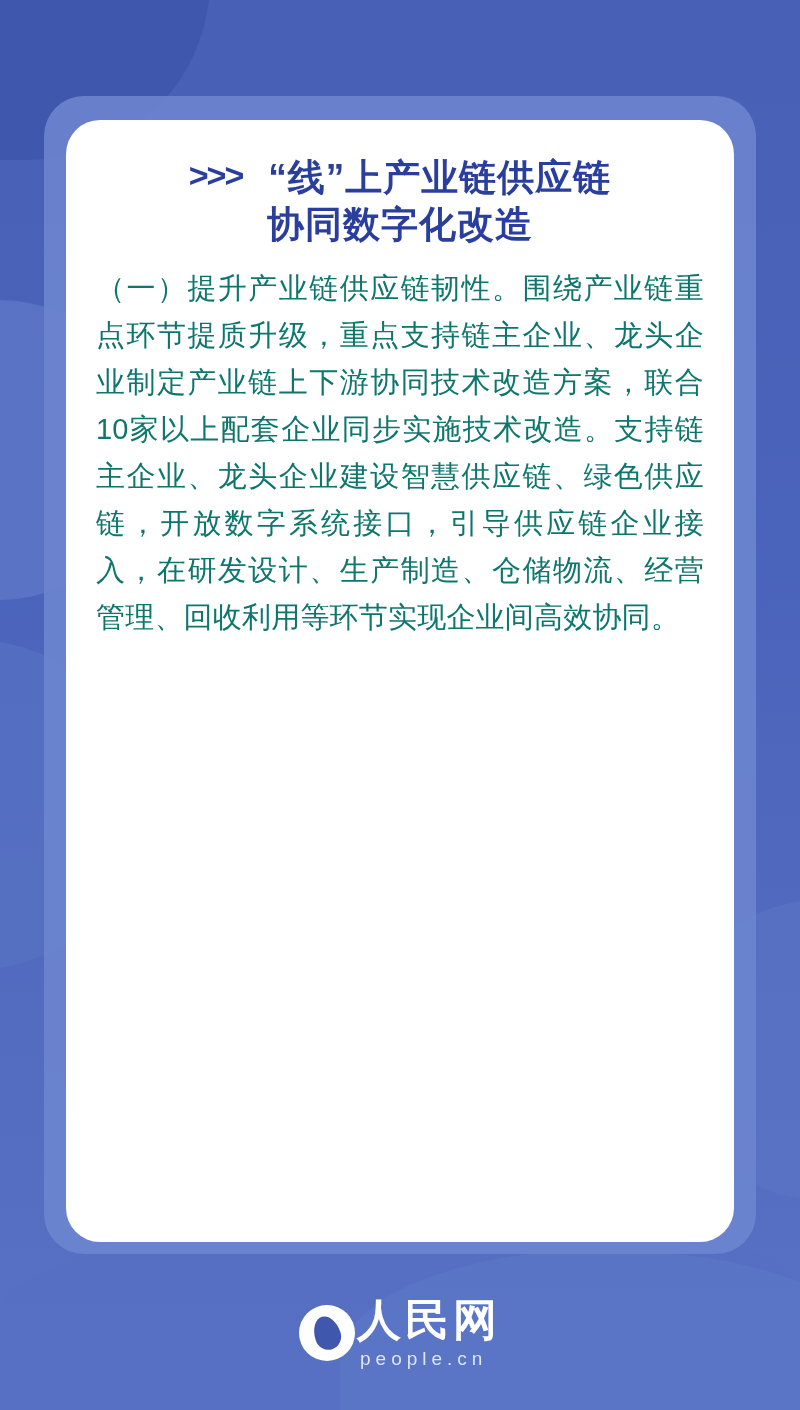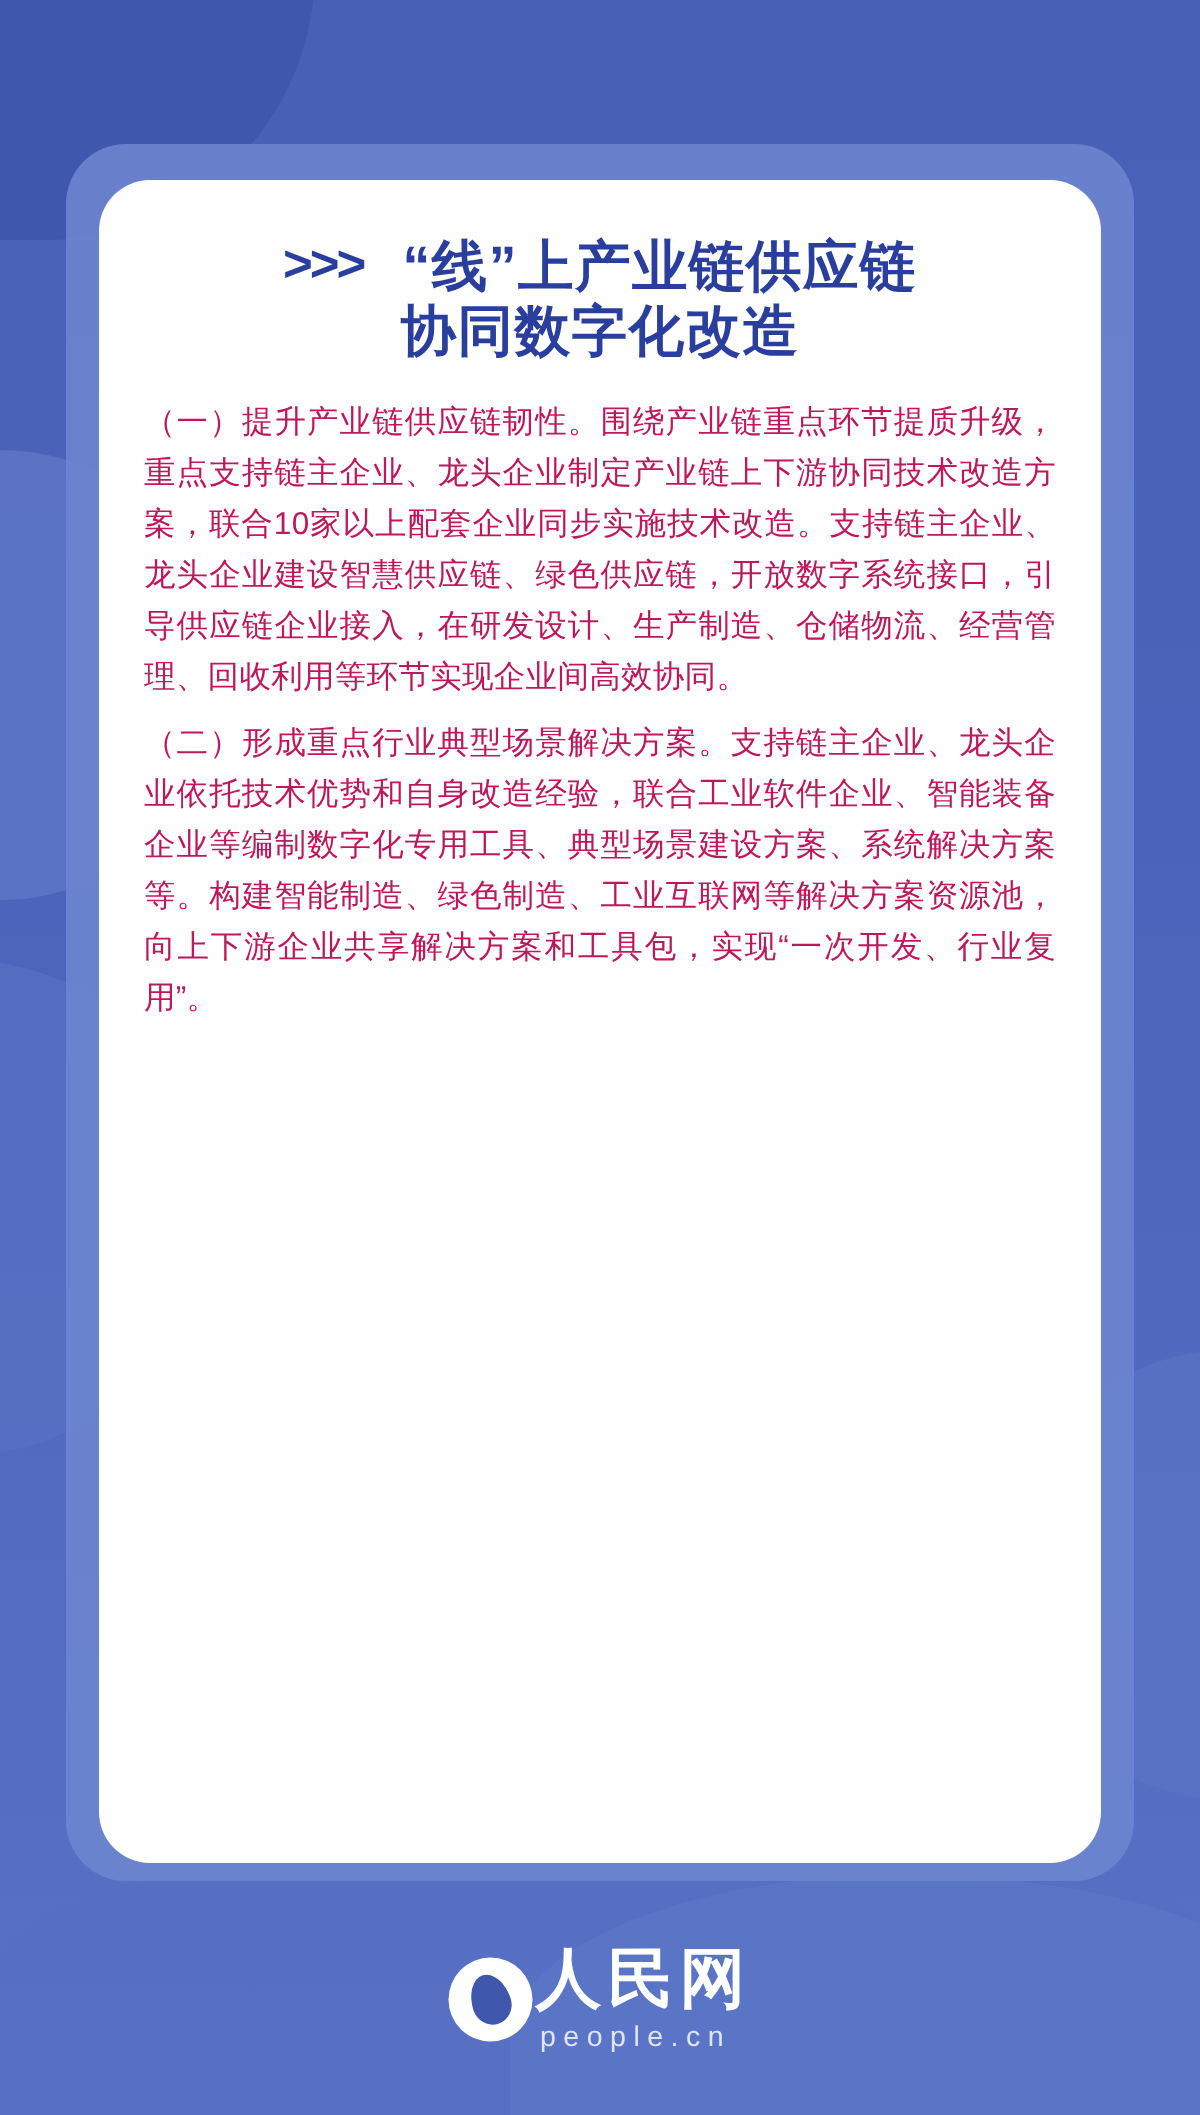--- a/index.html
+++ b/index.html
@@ -116,26 +116,25 @@
   }
   .headline .arrows {
     display: inline-block;
     margin-right: 26px;
     font-size: 34px;
     letter-spacing: -2px;
     vertical-align: 3px;
   }
   .headline .line2 {
     display: block;
-    font-family: Liberation Mono, monospace;
   }
 
   .para {
-    color: #be185d;
-    font-size: 21px;
+    color: #0f766e;
+    font-size: 29px;
     line-height: 1.62;
     text-align: justify;
     text-justify: inter-ideograph;
     margin: 0 0 10px 0;
     letter-spacing: .2px;
   }
 
   
   .footer {
     position: absolute;
@@ -200,21 +199,20 @@
   <div class="card-shadow"></div>
 
   <div class="card">
 
     <div class="headline">
       <span class="arrows">&gt;&gt;&gt;</span><span>“线”上产业链供应链</span>
       <span class="line2">协同数字化改造</span>
     </div>
 
     <p class="para">（一）提升产业链供应链韧性。围绕产业链重点环节提质升级，重点支持链主企业、龙头企业制定产业链上下游协同技术改造方案，联合10家以上配套企业同步实施技术改造。支持链主企业、龙头企业建设智慧供应链、绿色供应链，开放数字系统接口，引导供应链企业接入，在研发设计、生产制造、仓储物流、经营管理、回收利用等环节实现企业间高效协同。</p>
-    <p class="para">（二）形成重点行业典型场景解决方案。支持链主企业、龙头企业依托技术优势和自身改造经验，联合工业软件企业、智能装备企业等编制数字化专用工具、典型场景建设方案、系统解决方案等。构建智能制造、绿色制造、工业互联网等解决方案资源池，向上下游企业共享解决方案和工具包，实现“一次开发、行业复用”。</p>
 
   </div>
 
   <div class="footer">
     <div class="logo-mark"></div>
     <div class="logo-text">
       <span class="logo-cn">人民网</span>
       <span class="logo-en">people.cn</span>
     </div>
   </div>

